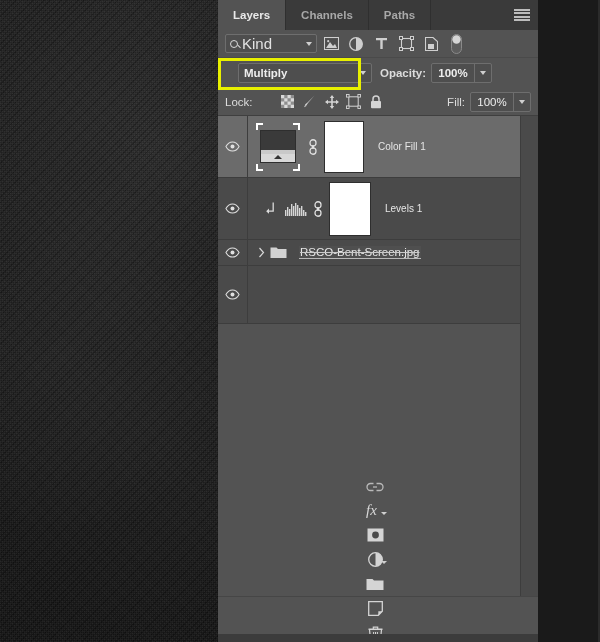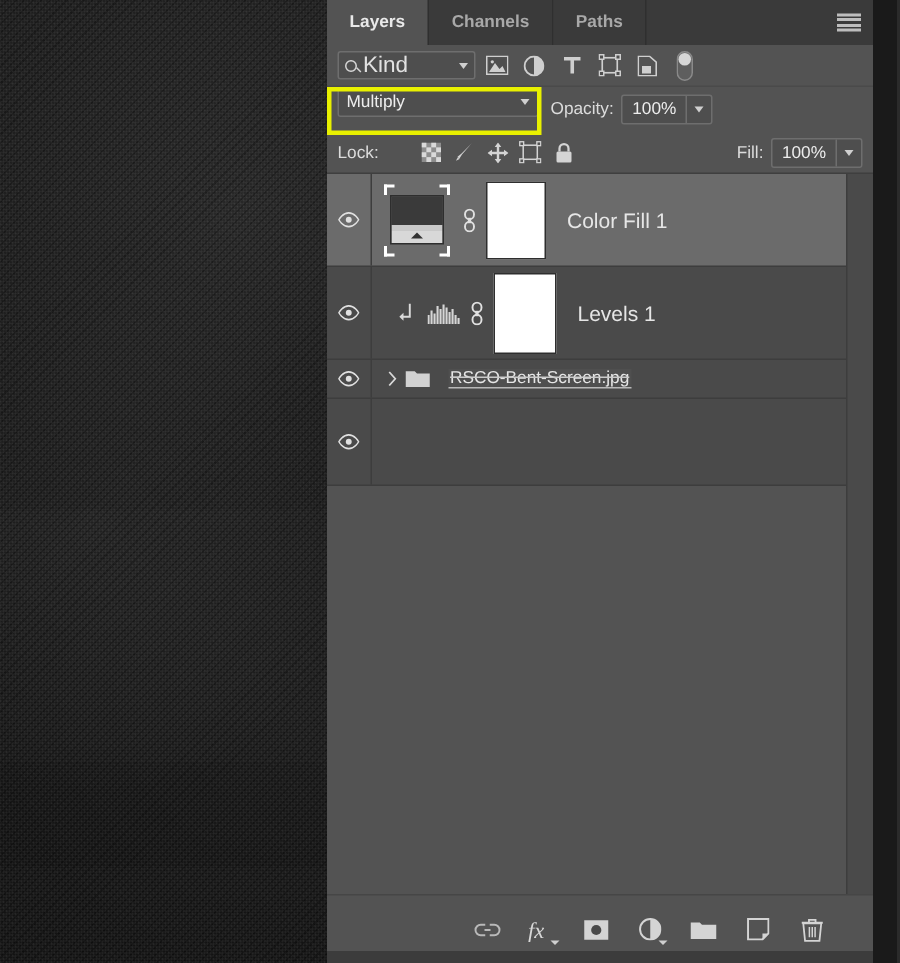--- a/index.html
+++ b/index.html
@@ -29,21 +29,21 @@
       repeating-linear-gradient(-45deg, rgba(0,0,0,0.25) 0 1px, rgba(0,0,0,0) 1px 4px);
     opacity: .9;
   }
   #canvas-edge {
     position: absolute; right: 0; top: 0; width: 2px; height: 642px;
     background: #2b2b2b;
   }
 
   
   #panel {
-    position: absolute; left: 218px; top: 0; width: 364px; height: 642px;
+    position: absolute; left: 218px; top: 0; width: 320px; height: 642px;
     background: #701a75;
   }
 
   
   #tab-bar {
     position: relative; height: 30px; background: #3a3a3a;
     display: flex; align-items: stretch;
   }
   .tab {
     display: flex; align-items: center;
@@ -90,21 +90,21 @@
   }
   .filter-icon {
     width: 22px; height: 22px; margin-left: 3px;
     display: flex; align-items: center; justify-content: center;
   }
   .filter-icon svg { display: block; }
 
   
   #blend-row {
     position: relative; height: 30px; background: #535353;
-    display: flex; padding: 0 7px;
+    display: flex; align-items: center; padding: 0 20px; font-weight: bold;
   }
   #blend-select {
     width: 134px; height: 20px; background: #4e4e4e;
     border: 1px solid #6e6e6e; border-radius: 2px;
     display: flex; align-items: center; padding: 0 5px;
     color: #ededed; font-size: 11.5px;
   }
   #blend-select .blend-label { flex: 1; }
   .opacity-group {
     display: flex; align-items: center; gap: 5px; margin-left: 8px;
@@ -173,21 +173,21 @@
     content: ''; position: absolute; left: 50%; bottom: 3px;
     width: 0; height: 0; transform: translateX(-50%);
     border-left: 4px solid transparent; border-right: 4px solid transparent;
     border-bottom: 4px solid #333;
   }
   .sel-brackets { position: absolute; pointer-events: none; }
   .sel-brackets i {
     position: absolute; width: 7px; height: 7px;
   }
   .layer-name {
-    font-size: 14px; color: #e6e6e6; margin-left: 14px;
+    font-size: 10px; color: #e6e6e6; margin-left: 14px;
     white-space: nowrap; overflow: hidden; text-overflow: ellipsis;
   }
   .link-ico { width: 12px; height: 16px; margin: 0 5px; flex: none; }
   .clip-ico { width: 13px; height: 14px; margin-left: 10px; flex: none; }
   .hist-ico { width: 22px; height: 14px; margin-left: 8px; flex: none; }
   .group-arrow { margin-left: 4px; margin-right: 5px; flex: none; }
   .folder-ico { width: 17px; height: 13px; flex: none; }
   .group-name {
     font-size: 11.5px; color: #e6e6e6; margin-left: 12px;
     text-decoration: line-through; text-decoration-color: #c9c9c9;
@@ -204,21 +204,21 @@
   #scroll-col {
     position: absolute; right: 0; top: 116px; width: 18px; bottom: 46px;
     background: #4a4a4a; border-left: 1px solid #3d3d3d;
   }
 
   
   #bottom-bar {
     position: absolute; left: 0; right: 0; bottom: 0; height: 46px;
     background: #535353; border-top: 1px solid #464646;
     display: flex; align-items: center; justify-content: flex-end;
-    padding-right: 28px; gap: 10px;
+    padding-right: 6px; gap: 10px; flex-direction: column;
   }
   .bottom-icon {
     width: 26px; height: 26px;
     display: flex; align-items: center; justify-content: center;
     position: relative;
   }
   .mini-caret {
     position: absolute; right: 1px; bottom: 3px;
     width: 0; height: 0;
     border-left: 3px solid transparent; border-right: 3px solid transparent;

